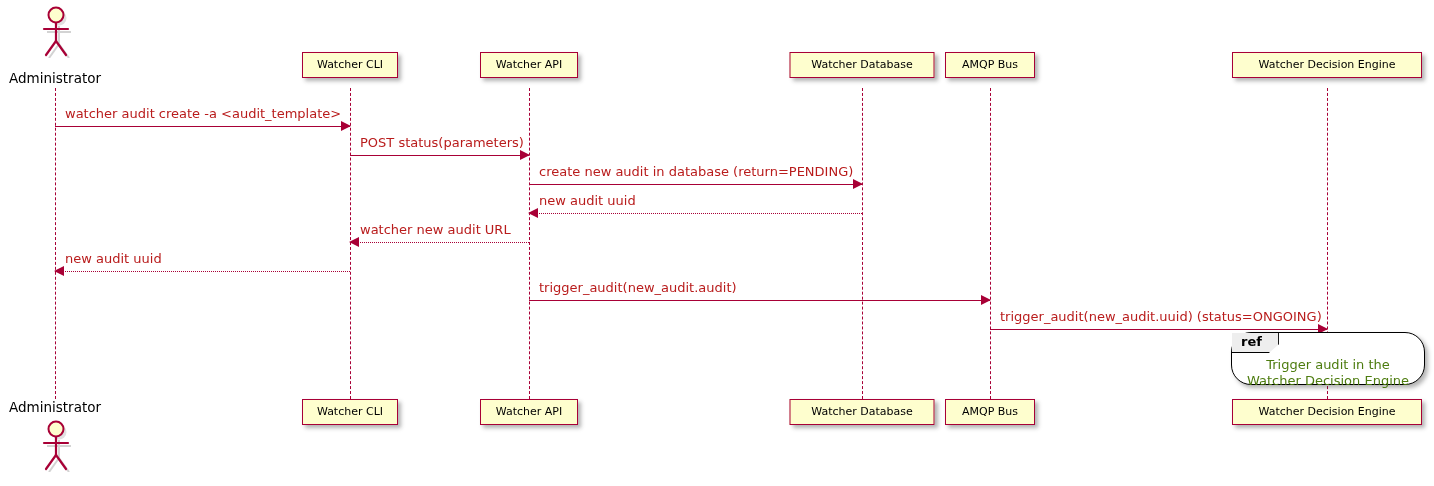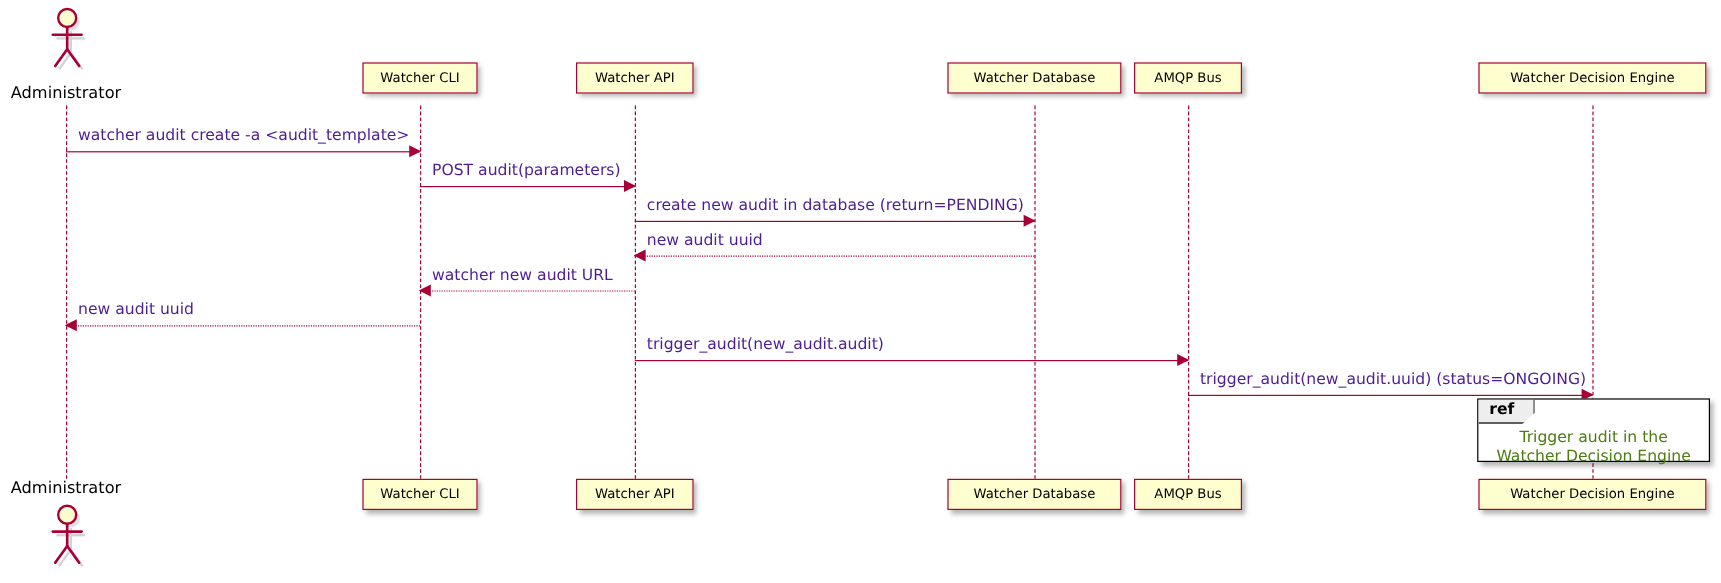--- a/index.html
+++ b/index.html
@@ -87,21 +87,21 @@
   .msg .head.left {
     left: -1px;
     border-top: 5px solid transparent;
     border-bottom: 5px solid transparent;
     border-right: 10px solid #A80036;
   }
   .msg .label {
     position: absolute;
     top: -19px;
     font-size: 13px;
-    color: #4c1d95;
+    color: #b91c1c;
     white-space: nowrap;
     line-height: 1;
   }
   .msg .label.l-left  { left: 10px; }
 
   
   .reframe {
     position: absolute;
     box-sizing: border-box;
     background: #FFFFFF;
@@ -176,21 +176,21 @@
 
   <div class="msg" style="left:55px; top:126px; width:295px;">
     <div class="line"></div>
     <div class="head right"></div>
     <div class="label l-left">watcher audit create -a &lt;audit_template&gt;</div>
   </div>
 
   <div class="msg" style="left:350px; top:155px; width:179px;">
     <div class="line"></div>
     <div class="head right"></div>
-    <div class="label l-left">POST audit(parameters)</div>
+    <div class="label l-left">POST status(parameters)</div>
   </div>
 
   <div class="msg" style="left:529px; top:184px; width:333px;">
     <div class="line"></div>
     <div class="head right"></div>
     <div class="label l-left">create new audit in database (return=PENDING)</div>
   </div>
 
   <div class="msg dotted" style="left:529px; top:213px; width:333px;">
     <div class="line"></div>
@@ -215,21 +215,21 @@
     <div class="head right"></div>
     <div class="label l-left">trigger_audit(new_audit.audit)</div>
   </div>
 
   <div class="msg" style="left:990px; top:329px; width:337px;">
     <div class="line"></div>
     <div class="head right"></div>
     <div class="label l-left">trigger_audit(new_audit.uuid) (status=ONGOING)</div>
   </div>
 
-  <div class="reframe" style="left:1231px; top:332px; width:194px; height:53px;">
+  <div class="reframe" style="left:1231px; top:332px; width:194px; height:53px;border-radius:20px;">
     <div class="ref-tag">ref</div>
     <div class="ref-body">
       <div>Trigger audit in the</div>
       <div>Watcher Decision Engine</div>
     </div>
   </div>
 
   <div class="participant" style="left:350px;  top:399px; width:96px;">Watcher CLI</div>
   <div class="participant" style="left:529px;  top:399px; width:98px;">Watcher API</div>
   <div class="participant" style="left:862px;  top:399px; width:145px;">Watcher Database</div>

